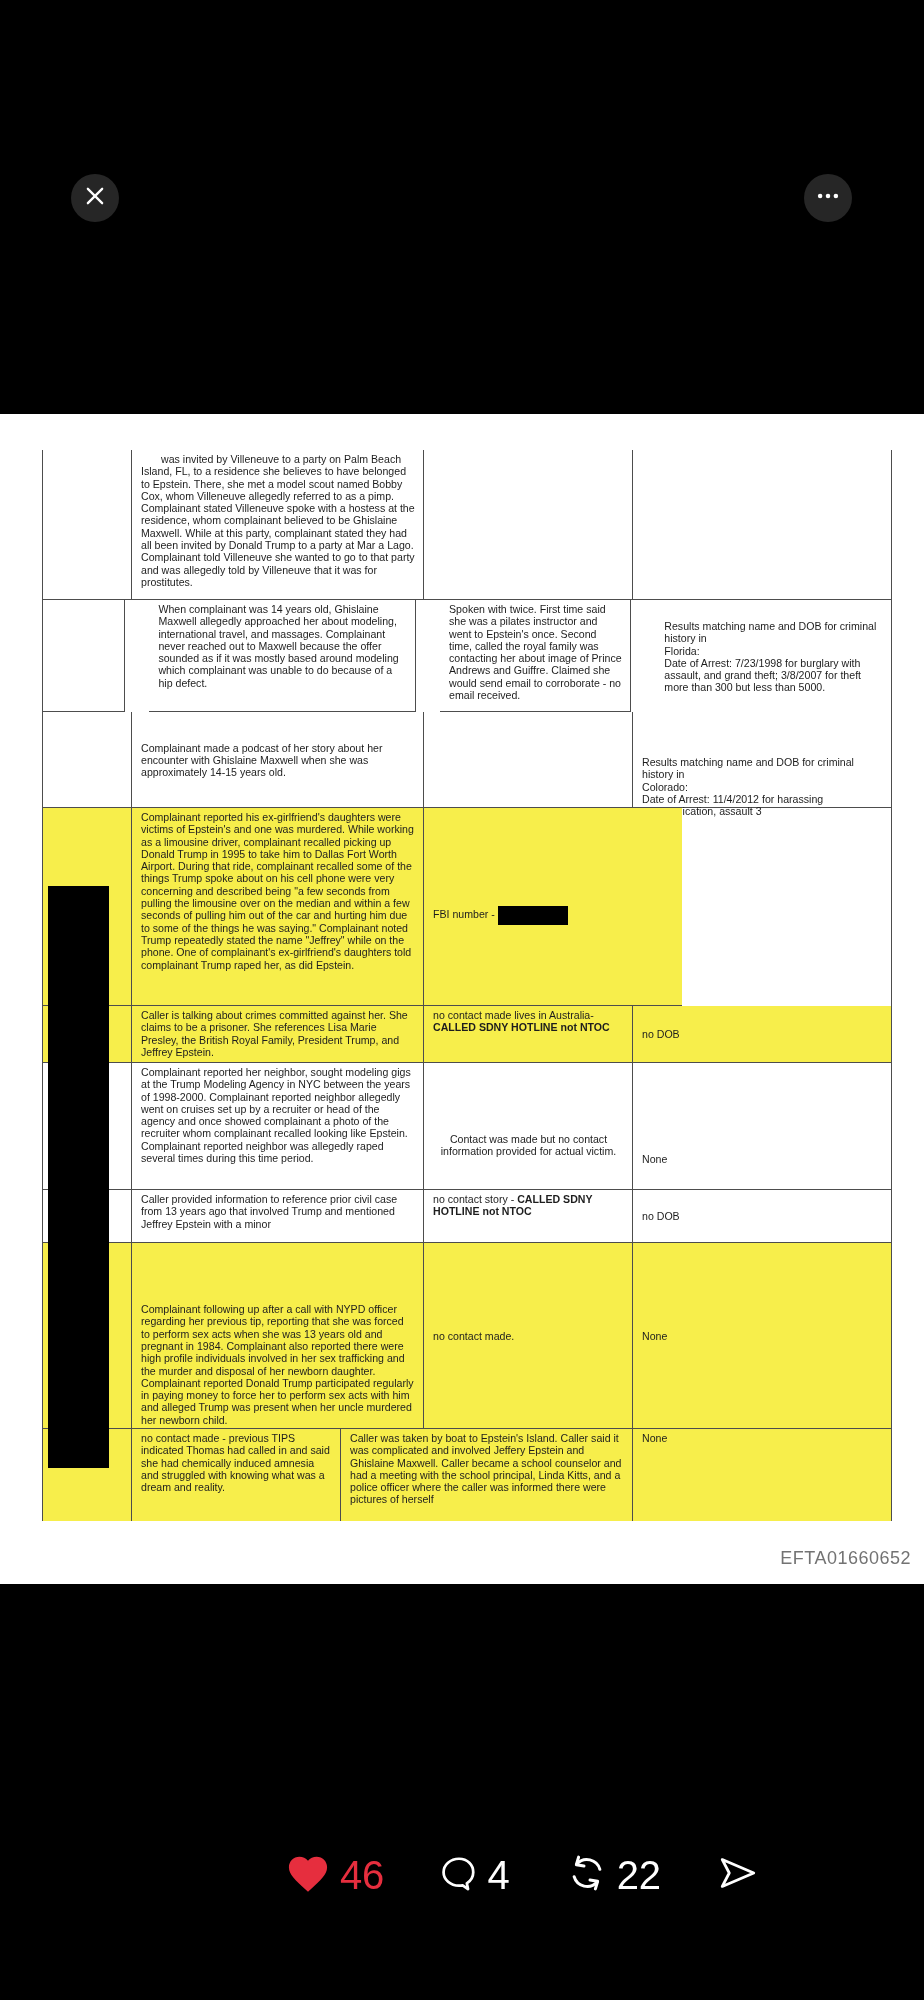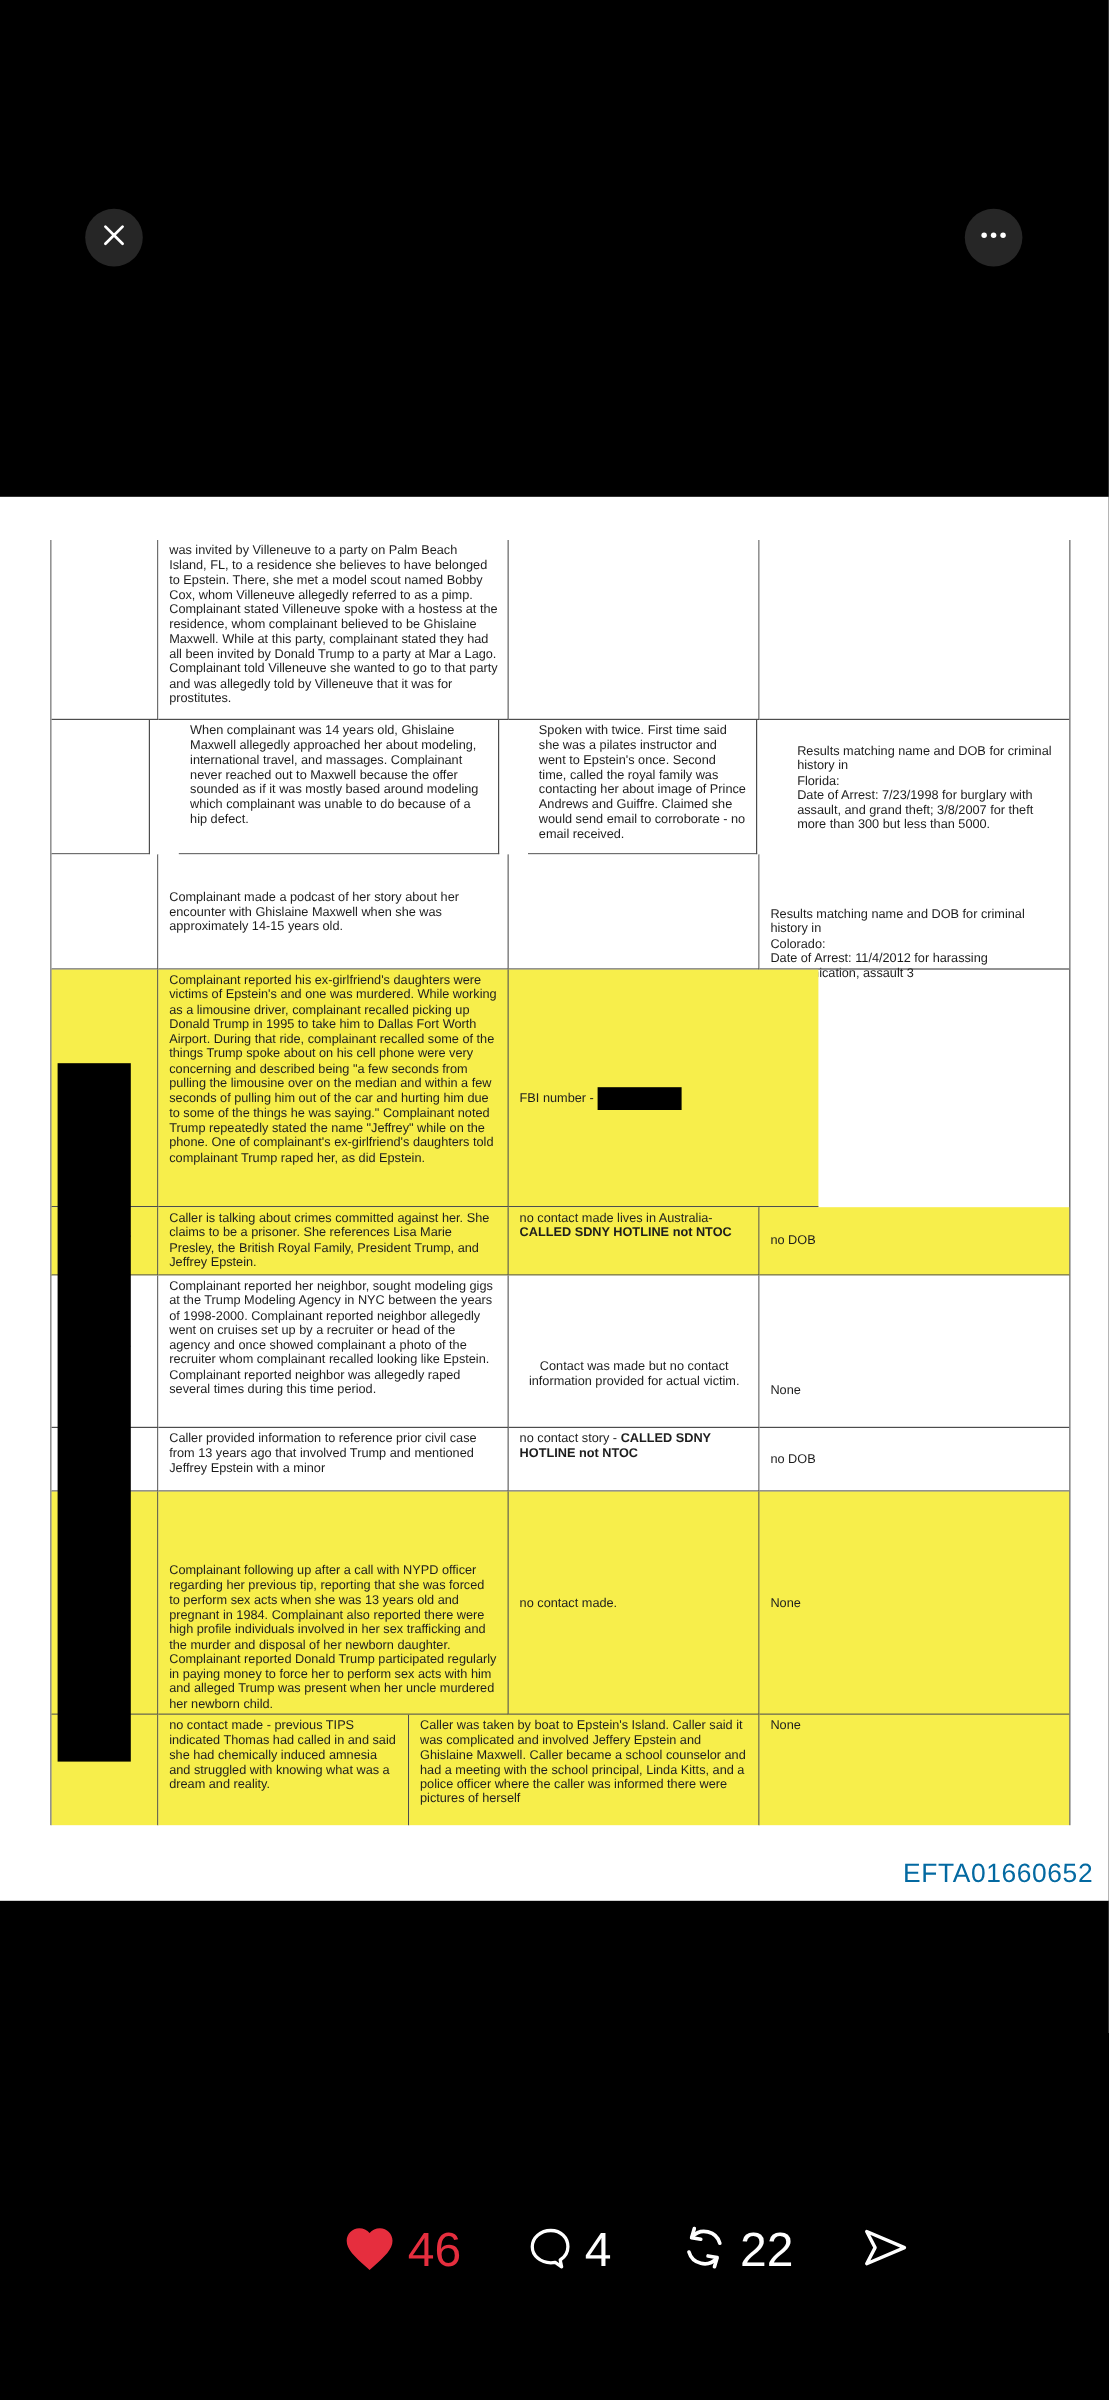--- a/index.html
+++ b/index.html
@@ -26,36 +26,36 @@
   .row{display:flex;}
   .c{box-sizing:border-box;border-right:1px solid #4d4d4d;border-bottom:1px solid #4d4d4d;
      padding:3px 8px 2px 9px;background:#fff;overflow:visible;}
   .c:last-child{border-right:none;}
   .c0{width:89px;}.c1{width:292px;}.c2{width:209px;}.c3{width:258px;}
   .r1{height:150px;}.r2{height:112px;gap:24px;}.r3{height:96px;}.r4{height:198px;}
   .r5{height:57px;}.r6{height:127px;}.r7{height:53px;}.r8{height:186px;}.r9{height:92px;}
   .r9 .c{border-bottom:none;}
   .hl .c{background:#f7ee4b;}
   .pre{white-space:pre-line;}
-  .over{position:relative;z-index:5;}
+  .over{position:relative;z-index:5;margin-left:20px;}
   .vcenter{display:flex;align-items:center;}
   .merge-top{border-bottom:none !important;padding-top:20px;}
   .r3 .c3{padding-top:44px;}
   .r4 .c2{padding-top:140px;}
   .r4 .c3{padding-top:98px;}
   .r6 .c2{padding-top:70px;text-align:center;}
   .r6 .c3{padding-top:90px;}
   .r8 .c1{display:flex;align-items:flex-end;}
   .frag{display:block;text-align:right;padding-right:14px;color:#1d1d1d;}
   .r5 .frag{padding-top:14px;}
   .r6 .frag{padding-top:50px;}
   b{font-weight:bold;}
   .redact-box{display:inline-block;width:70px;height:19px;background:#000;vertical-align:middle;}
   .redaction-bar{position:absolute;left:48px;top:472px;width:61px;height:582px;background:#000;z-index:8;}
-  .page-id{position:absolute;right:13px;top:1134px;font-size:22px;color:#0369a1;letter-spacing:0.5px;}
+  .page-id{position:absolute;right:13px;top:1134px;font-size:18px;color:#737373;letter-spacing:0.5px;}
   
   .engage{
     position:absolute;left:12px;top:1845px;width:924px;height:60px;
     display:flex;align-items:center;justify-content:center;gap:56px;margin-left:48px;
   }
   .eg{display:flex;align-items:center;gap:9px;}
   .eg .num{font-size:40px;color:#fff;}
   .eg .num.red{color:#e62e3e;}
 </style>
 </head>

